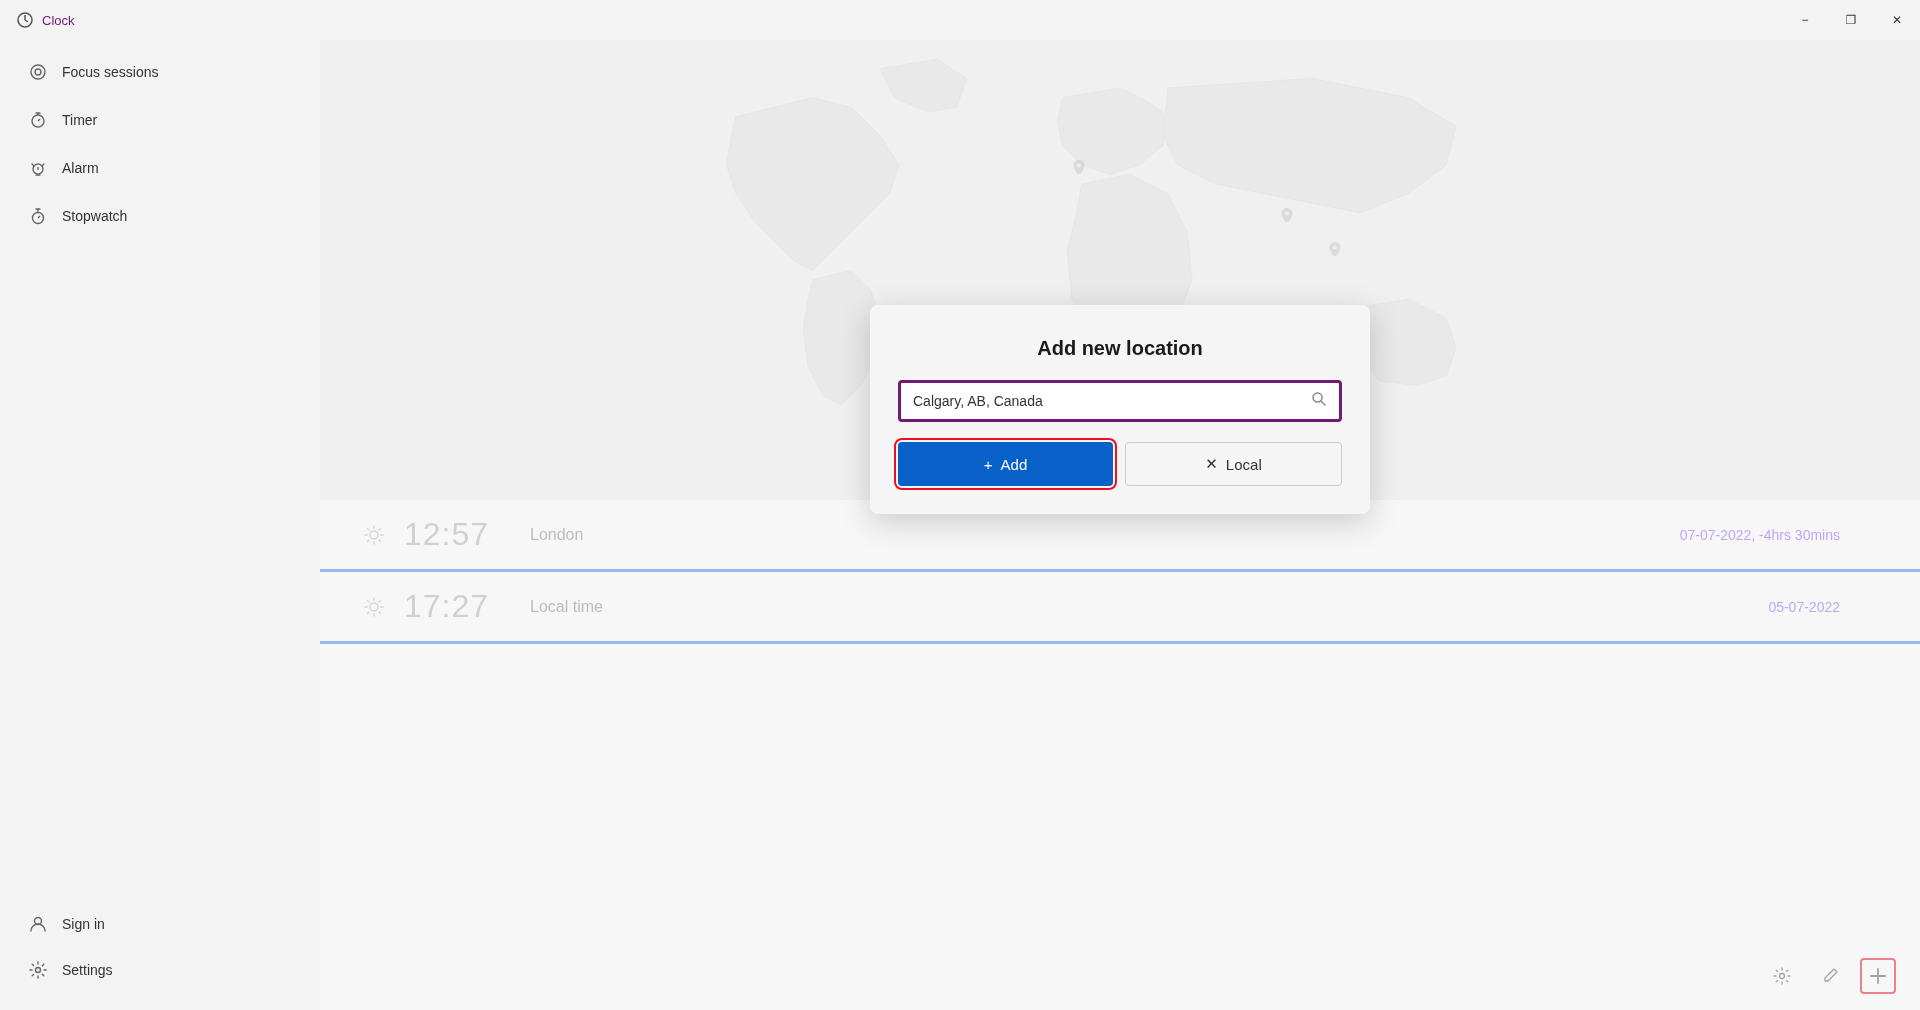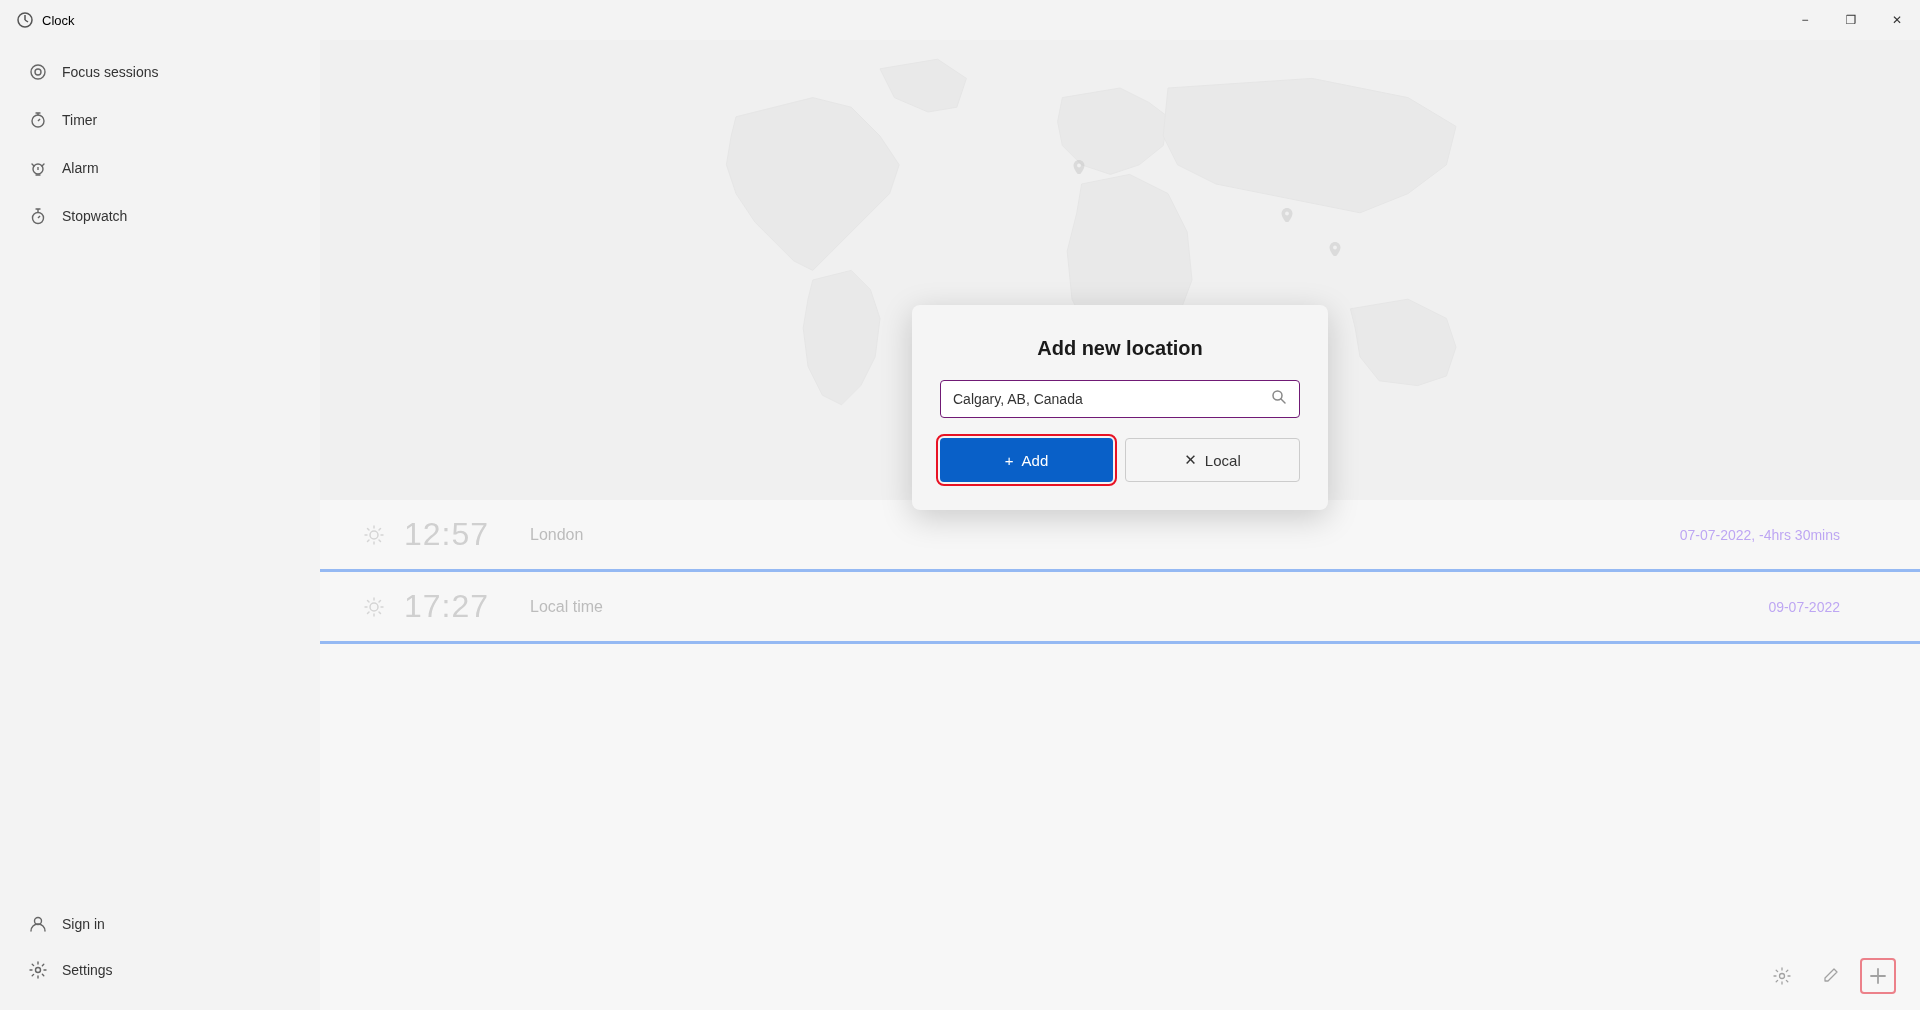--- a/index.html
+++ b/index.html
@@ -23,21 +23,21 @@
       position: relative;
       flex-shrink: 0;
     }
     .title-bar-app-icon {
       width: 18px;
       height: 18px;
       margin-right: 8px;
     }
     .title-bar-title {
       font-size: 13px;
-      color: #000000;
+      color: #701a75;
     }
     .title-bar-controls {
       position: absolute;
       right: 0;
       top: 0;
       display: flex;
       height: 40px;
     }
     .title-bar-btn {
       width: 46px;
@@ -142,39 +142,39 @@
       background: rgba(240,240,240,0.5);
       z-index: 10;
     }
 
     
     .dialog {
       position: absolute;
       top: 265px;
       left: 50%;
       transform: translateX(-50%);
-      width: 416px;
+      width: 500px;
       background: #f5f5f5;
       border-radius: 8px;
       padding: 32px 28px 28px;
       box-shadow: 0 8px 32px rgba(0,0,0,0.18);
       z-index: 20;
     }
     .dialog-title {
       font-size: 20px;
       font-weight: 600;
       color: #1a1a1a;
       margin-bottom: 20px;
       text-align: center;
     }
     .dialog-input-wrapper {
       display: flex;
       align-items: center;
       background: white;
-      border: 1px solid #701a75;
+      border: 3px solid #701a75;
       border-radius: 4px;
       padding: 8px 12px;
       margin-bottom: 20px;
     }
     .dialog-input {
       flex: 1;
       border: none;
       outline: none;
       font-size: 14px;
       color: #333;
@@ -474,21 +474,21 @@
               <line x1="1" y1="10" x2="3" y2="10" stroke="#bbb" stroke-width="1.5" stroke-linecap="round"></line>
               <line x1="17" y1="10" x2="19" y2="10" stroke="#bbb" stroke-width="1.5" stroke-linecap="round"></line>
               <line x1="3.5" y1="3.5" x2="5" y2="5" stroke="#bbb" stroke-width="1.5" stroke-linecap="round"></line>
               <line x1="15" y1="15" x2="16.5" y2="16.5" stroke="#bbb" stroke-width="1.5" stroke-linecap="round"></line>
               <line x1="16.5" y1="3.5" x2="15" y2="5" stroke="#bbb" stroke-width="1.5" stroke-linecap="round"></line>
               <line x1="5" y1="15" x2="3.5" y2="16.5" stroke="#bbb" stroke-width="1.5" stroke-linecap="round"></line>
             </svg>
         </div>
         <span class="clock-item-time">17:27</span>
         <span class="clock-item-name">Local time</span>
-        <span class="clock-item-date">09-07-2022</span>
+        <span class="clock-item-date">05-07-2022</span>
       </div>
 
     </div>
 
     <div class="bottom-toolbar">
       <button class="toolbar-btn">
         <svg width="18" height="18" viewBox="0 0 18 18" fill="none">
             <circle cx="9" cy="9" r="2.5" stroke="#555" stroke-width="1.3" fill="none"></circle>
             <path d="M9 1v2M9 15v2M1 9h2M15 9h2M3.22 3.22l1.41 1.41M13.36 13.36l1.41 1.41M3.22 14.78l1.41-1.41M13.36 4.64l1.41-1.41" stroke="#555" stroke-width="1.3" stroke-linecap="round"></path>
           </svg>

